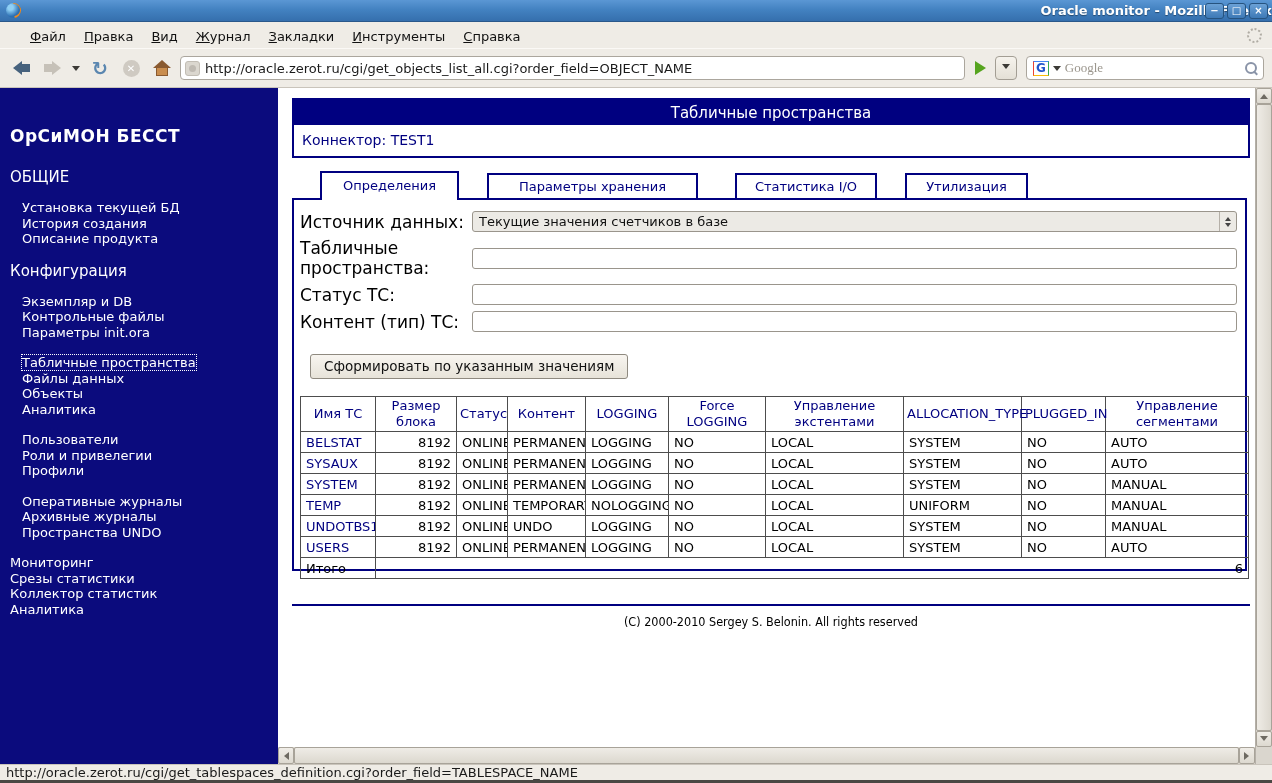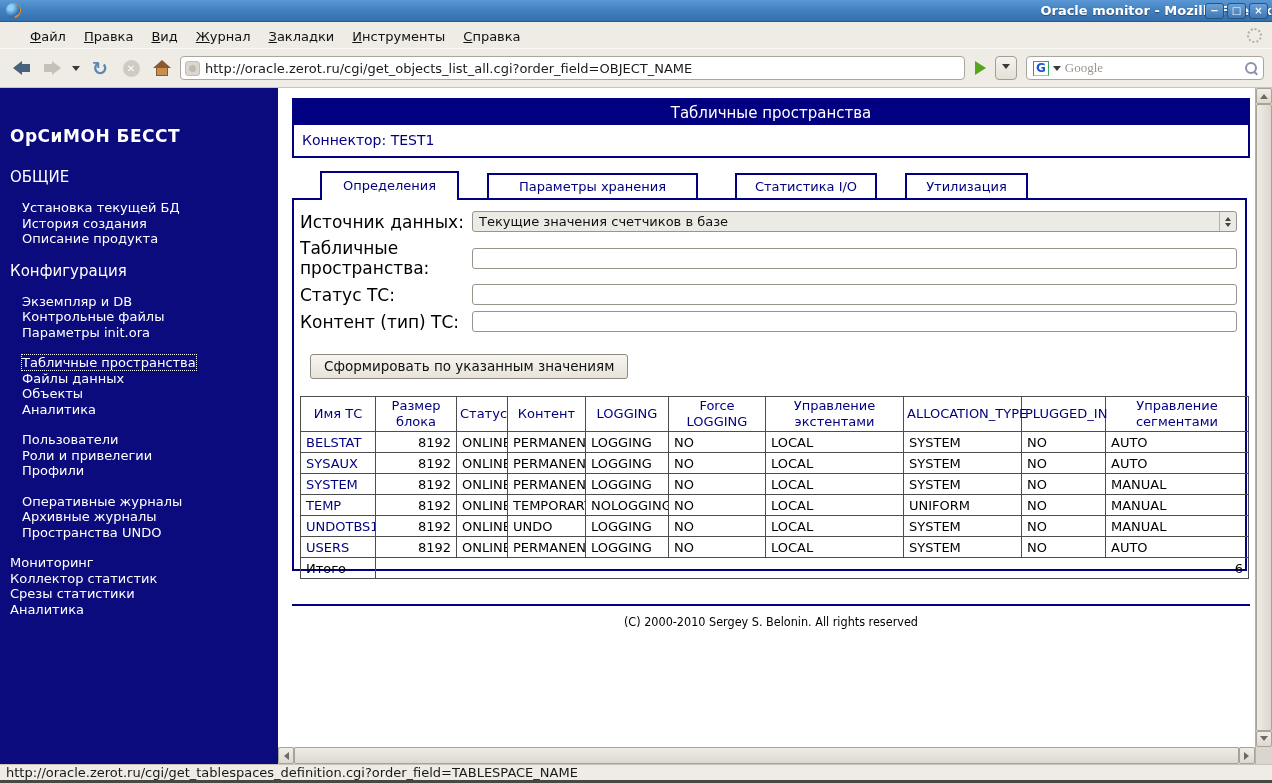--- a/index.html
+++ b/index.html
@@ -204,22 +204,22 @@
             <div class="side-link"><span>Пользователи</span></div>
             <div class="side-link"><span>Роли и привелегии</span></div>
             <div class="side-link"><span>Профили</span></div>
           </div>
           <div class="side-group">
             <div class="side-link"><span>Оперативные журналы</span></div>
             <div class="side-link"><span>Архивные журналы</span></div>
             <div class="side-link"><span>Пространства UNDO</span></div>
           </div>
           <div class="side-toplink">Мониторинг</div>
+          <div class="side-toplink">Срезы статистики</div>
           <div class="side-toplink">Коллектор статистик</div>
-          <div class="side-toplink">Срезы статистики</div>
           <div class="side-toplink">Аналитика</div>
         </div>
     </div>
 
     <div class="content">
       <div class="hdr-box">
         <div class="hdr-title">Табличные пространства</div>
         <div class="hdr-conn">Коннектор: TEST1</div>
       </div>
 

